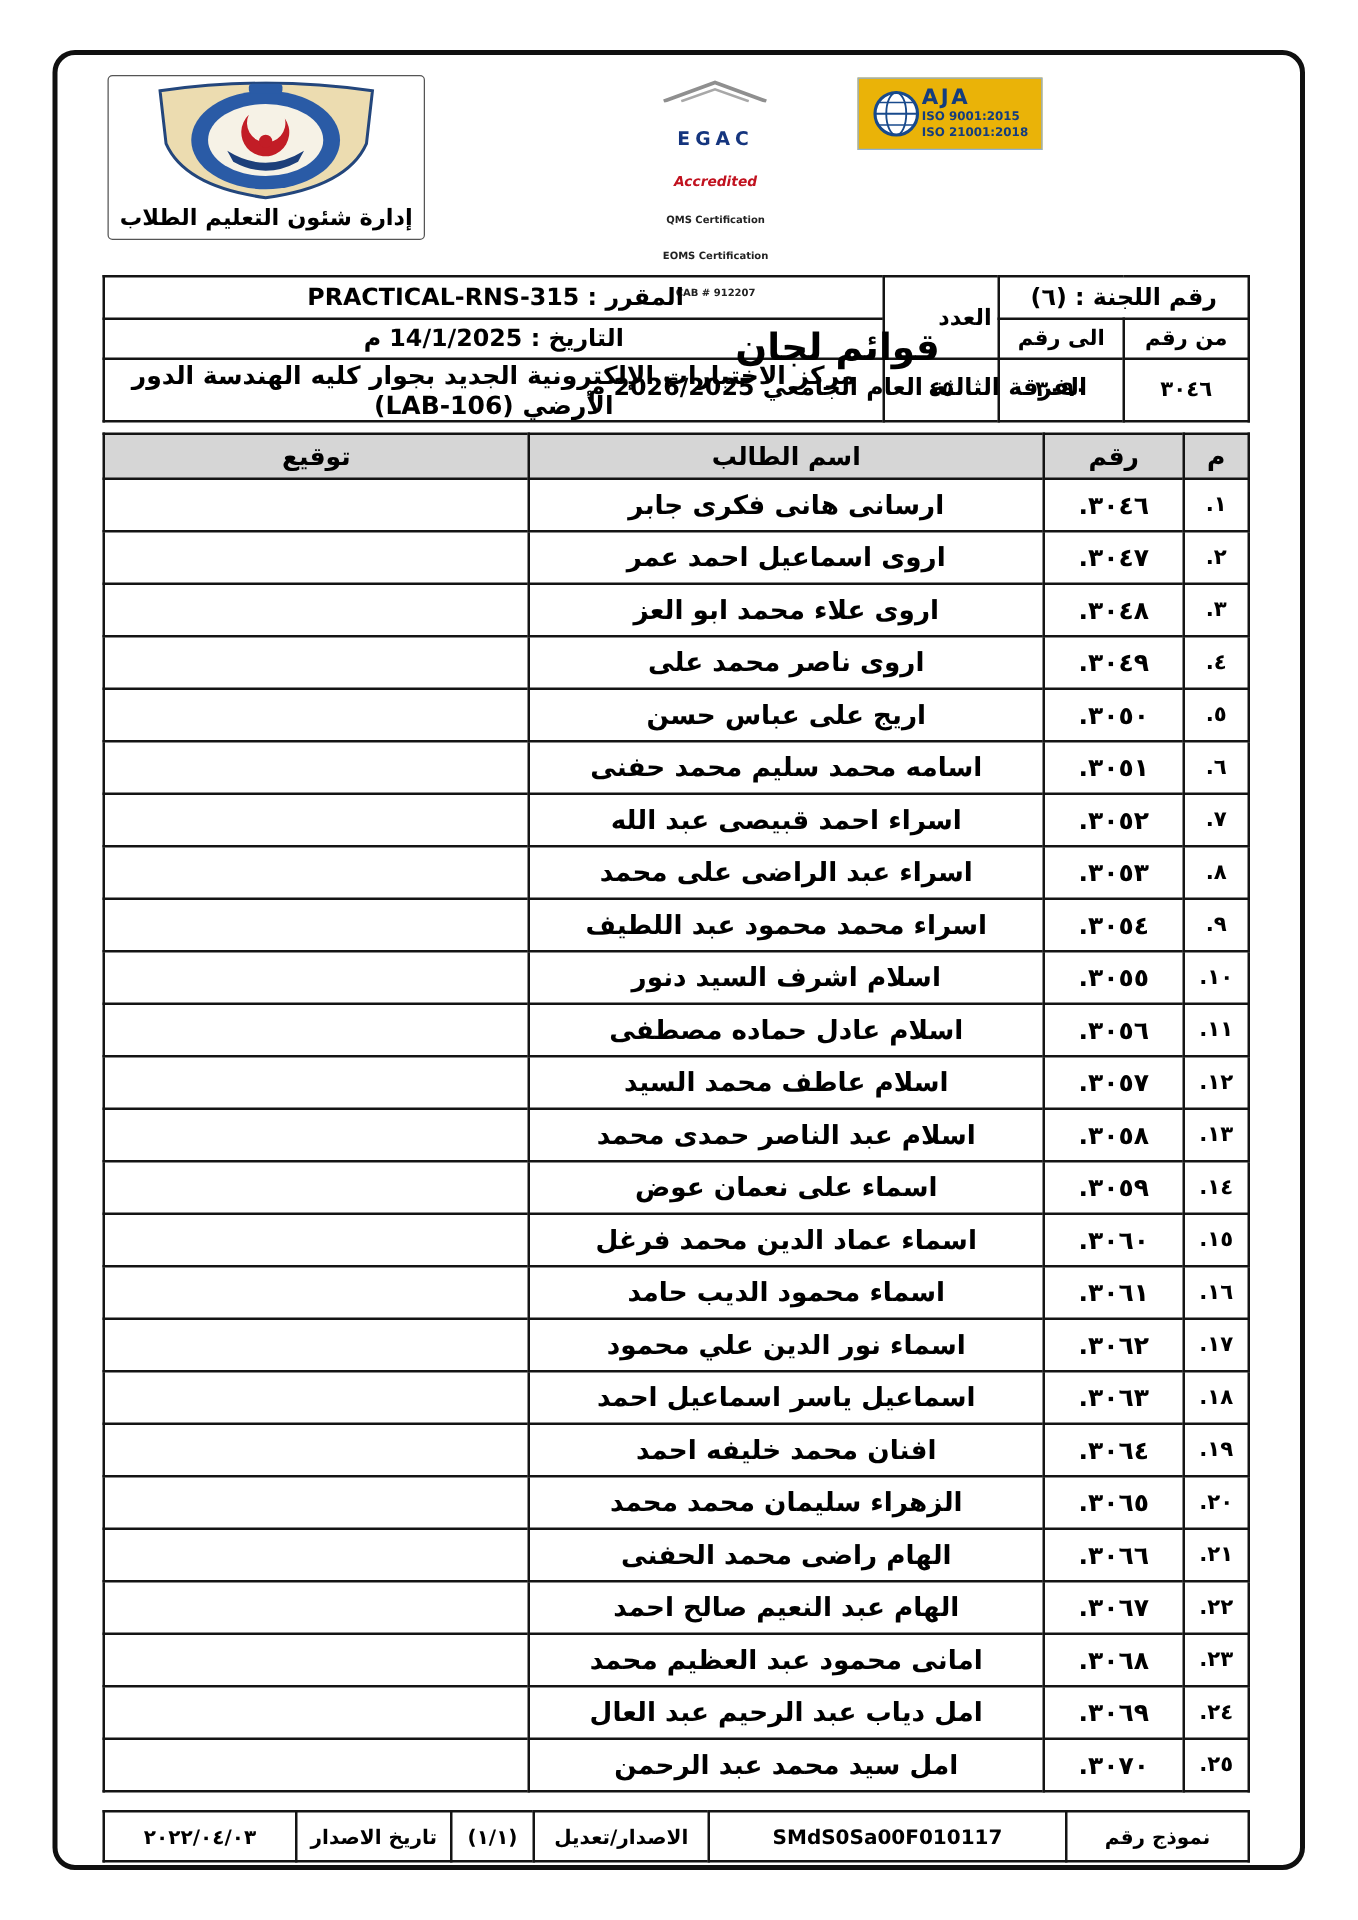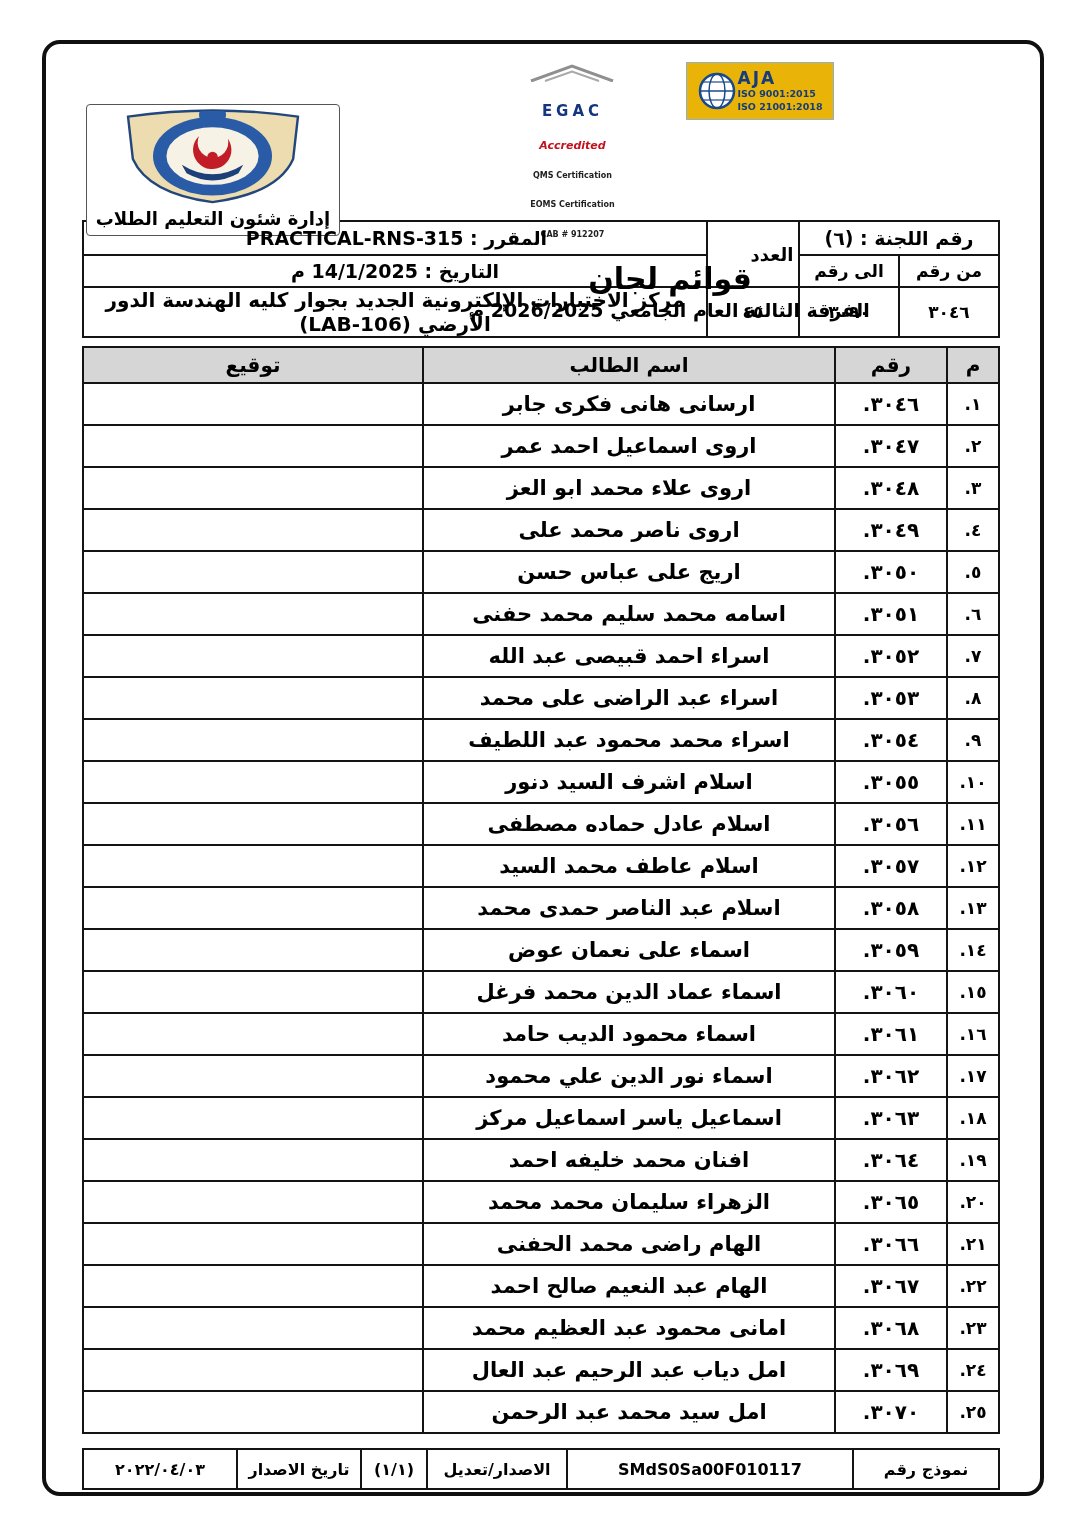--- a/index.html
+++ b/index.html
@@ -23,21 +23,21 @@
   .egac{display:flex;flex-direction:column;align-items:center;width:132px;gap:19px;}
   .egac-name{font-weight:bold;font-size:15px;letter-spacing:4px;color:#15357e;margin-top:1px;}
   .egac-acc{color:#c1121f;font-size:11px;font-style:italic;font-weight:bold;}
   .egac-line{font-size:8px;color:#222;font-weight:bold;line-height:1.3;}
   .aja{display:flex;align-items:center;gap:0;border:1.5px solid #8fb0d3;padding:5px 10px;background:#eab308;}
   .aja-right{display:flex;flex-direction:column;align-items:flex-start;}
   .aja-name{font-weight:bold;font-size:17px;color:#143d7e;letter-spacing:2px;}
   .aja-line{font-size:9.5px;color:#143d7e;font-weight:bold;line-height:1.35;}
   .title{font-size:30px;font-weight:bold;margin-top:21px;}
   .subtitle{font-size:19px;font-weight:bold;margin-top:3px;}
-  .admin{width:240px;border:1.5px solid #555;border-radius:4px;padding:4px 6px 6px;display:flex;flex-direction:column;align-items:center;background:#fff;margin-top:44px;}
+  .admin{width:240px;border:1.5px solid #555;border-radius:4px;padding:4px 6px 6px;display:flex;flex-direction:column;align-items:center;background:#fff;}
   .admin-name{font-size:18px;font-weight:bold;margin-top:3px;}
   
   table{border-collapse:collapse;width:916px;margin:0 auto;table-layout:fixed;}
   td,th{border:2px solid #141414;text-align:center;vertical-align:middle;padding:0 4px;overflow:hidden;}
   .info{margin-top:8px;}
   .info td{font-weight:bold;}
   .i-committee{font-size:19px;height:32px;}
   .i-count-label{font-size:18px;padding-left:42px;}
   .i-course{font-size:19px;}
   .i-date{font-size:19px;height:30px;}
@@ -256,21 +256,21 @@
         </tr>
         <tr>
           <td class="c-seq">١٧.</td>
           <td class="c-id">٣٠٦٢.</td>
           <td class="c-name">اسماء نور الدين علي محمود</td>
           <td class="c-sig"></td>
         </tr>
         <tr>
           <td class="c-seq">١٨.</td>
           <td class="c-id">٣٠٦٣.</td>
-          <td class="c-name">اسماعيل ياسر اسماعيل مركز</td>
+          <td class="c-name">اسماعيل ياسر اسماعيل احمد</td>
           <td class="c-sig"></td>
         </tr>
         <tr>
           <td class="c-seq">١٩.</td>
           <td class="c-id">٣٠٦٤.</td>
           <td class="c-name">افنان محمد خليفه احمد</td>
           <td class="c-sig"></td>
         </tr>
         <tr>
           <td class="c-seq">٢٠.</td>

